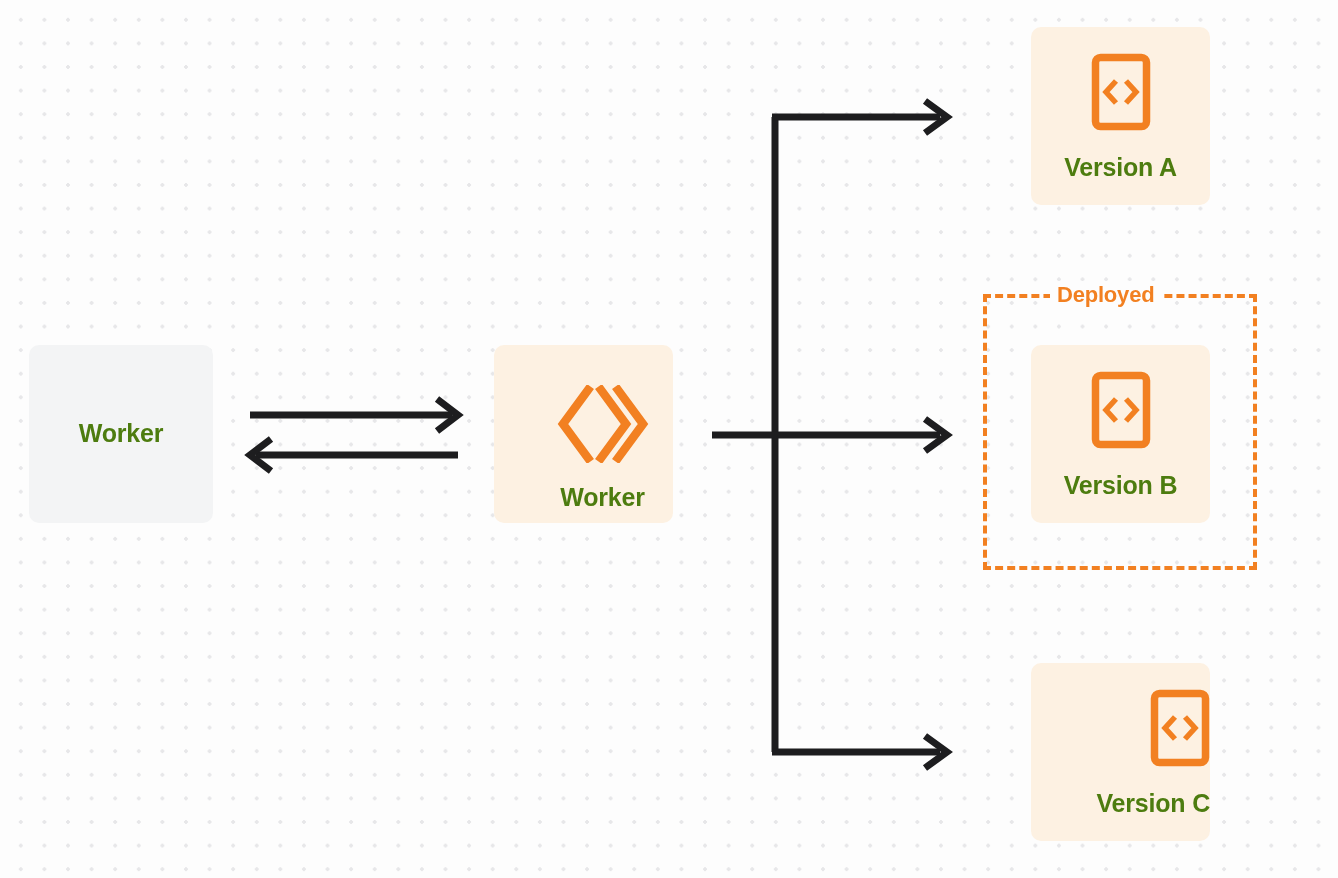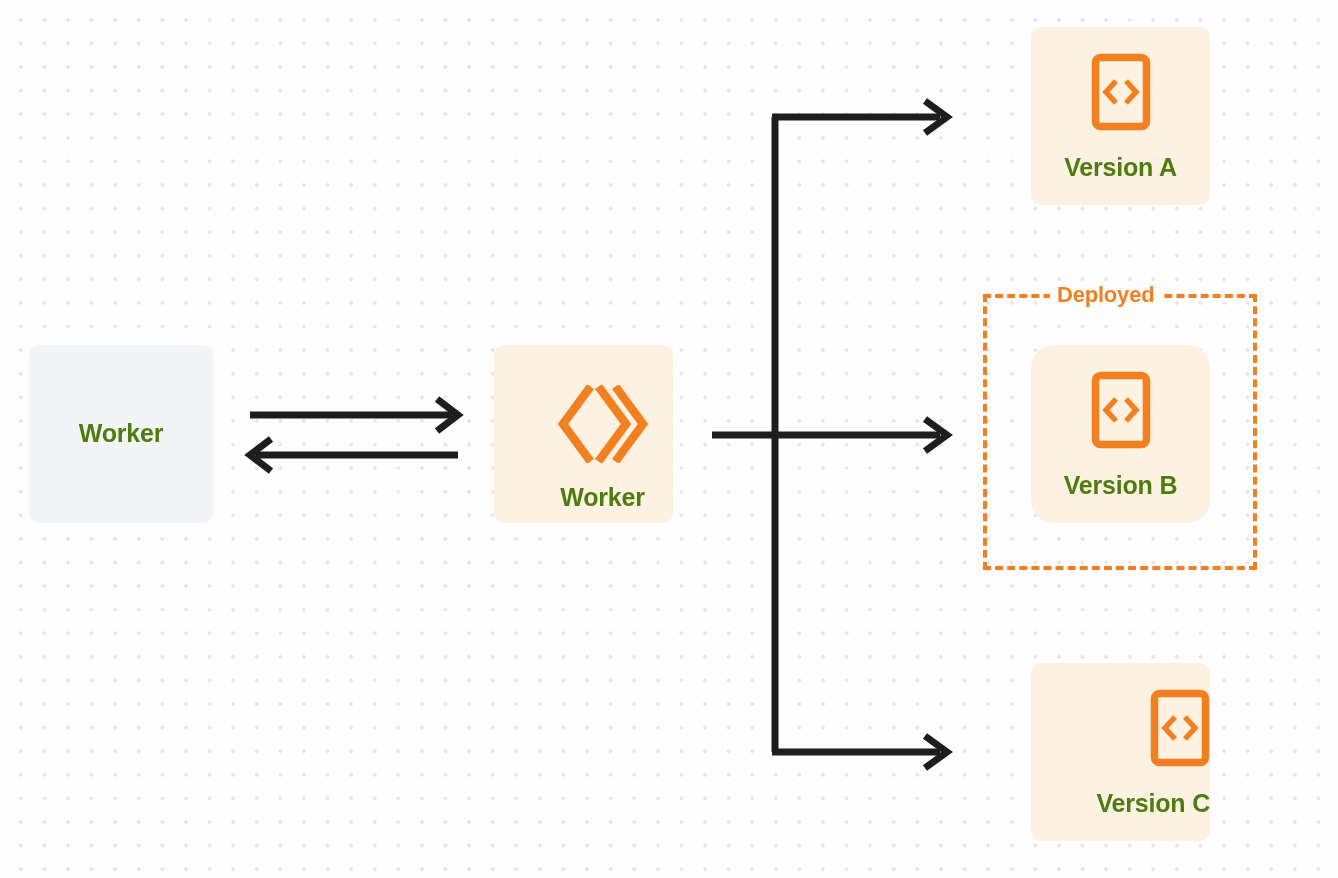--- a/index.html
+++ b/index.html
@@ -70,21 +70,21 @@
   .version-node {
     width: 179px;
     height: 178px;
     background-color: #fdf1e2;
     left: 1031px;
     justify-content: flex-start;
     padding-top: 26px;
   }
   .version-node .node-label { font-size: 25px; margin-top: 23px; }
   #version-a-node { top: 27px; }
-  #version-b-node { top: 345px; border-radius: 23px; }
+  #version-b-node { top: 345px; }
   #version-c-node { top: 663px; align-items: flex-end; }
 
   
   #deployed-frame {
     position: absolute;
     left: 983px;
     top: 294px;
     width: 274px;
     height: 276px;
     box-sizing: border-box;

